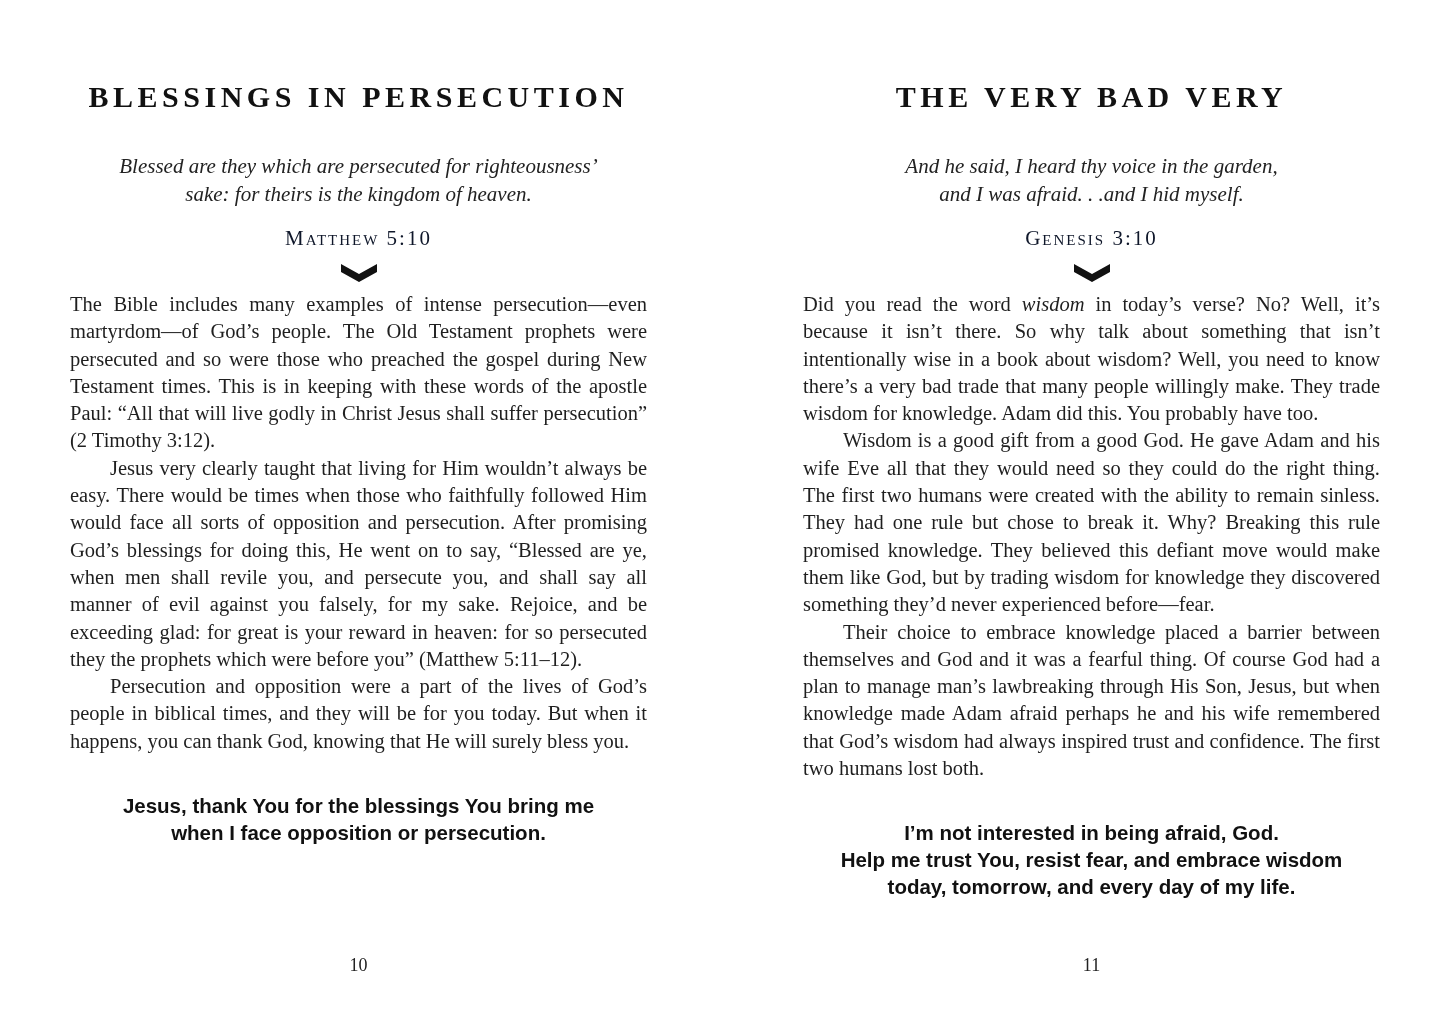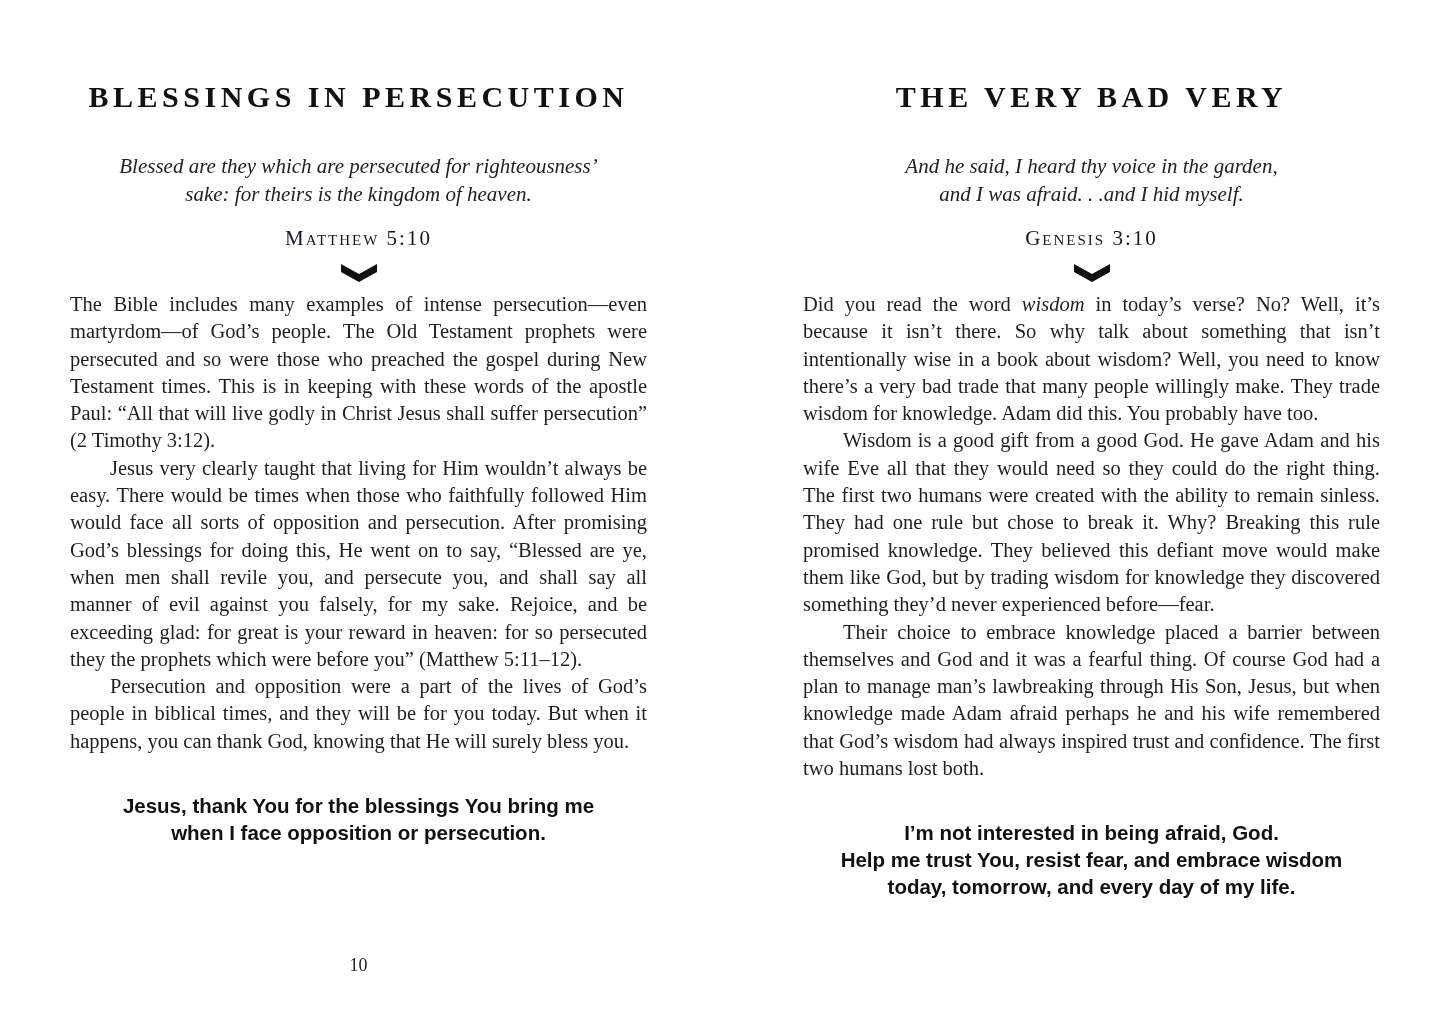--- a/index.html
+++ b/index.html
@@ -138,15 +138,16 @@
     <div class="body-text">
         <p><span>Did you read the word </span><em>wisdom</em><span> in today’s verse? No? Well, it’s because it isn’t there. So why talk about something that isn’t intentionally wise in a book about wisdom? Well, you need to know there’s a very bad trade that many people willingly make. They trade wisdom for knowledge. Adam did this. You probably have too.</span></p>
         <p class="indent"><span>Wisdom is a good gift from a good God. He gave Adam and his wife Eve all that they would need so they could do the right thing. The first two humans were created with the ability to remain sinless. They had one rule but chose to break it. Why? Breaking this rule promised knowledge. They believed this defiant move would make them like God, but by trading wisdom for knowledge they discovered something they’d never experienced before—fear.</span></p>
         <p class="indent"><span>Their choice to embrace knowledge placed a barrier between themselves and God and it was a fearful thing. Of course God had a plan to manage man’s lawbreaking through His Son, Jesus, but when knowledge made Adam afraid perhaps he and his wife remembered that God’s wisdom had always inspired trust and confidence. The first two humans lost both.</span></p>
       </div>
     <div class="prayer">
         <div>I’m not interested in being afraid, God.</div>
         <div>Help me trust You, resist fear, and embrace wisdom</div>
         <div>today, tomorrow, and every day of my life.</div>
       </div>
+    <div class="page-number">11</div>
   </section>
 
 </div>
 
 </body></html>

